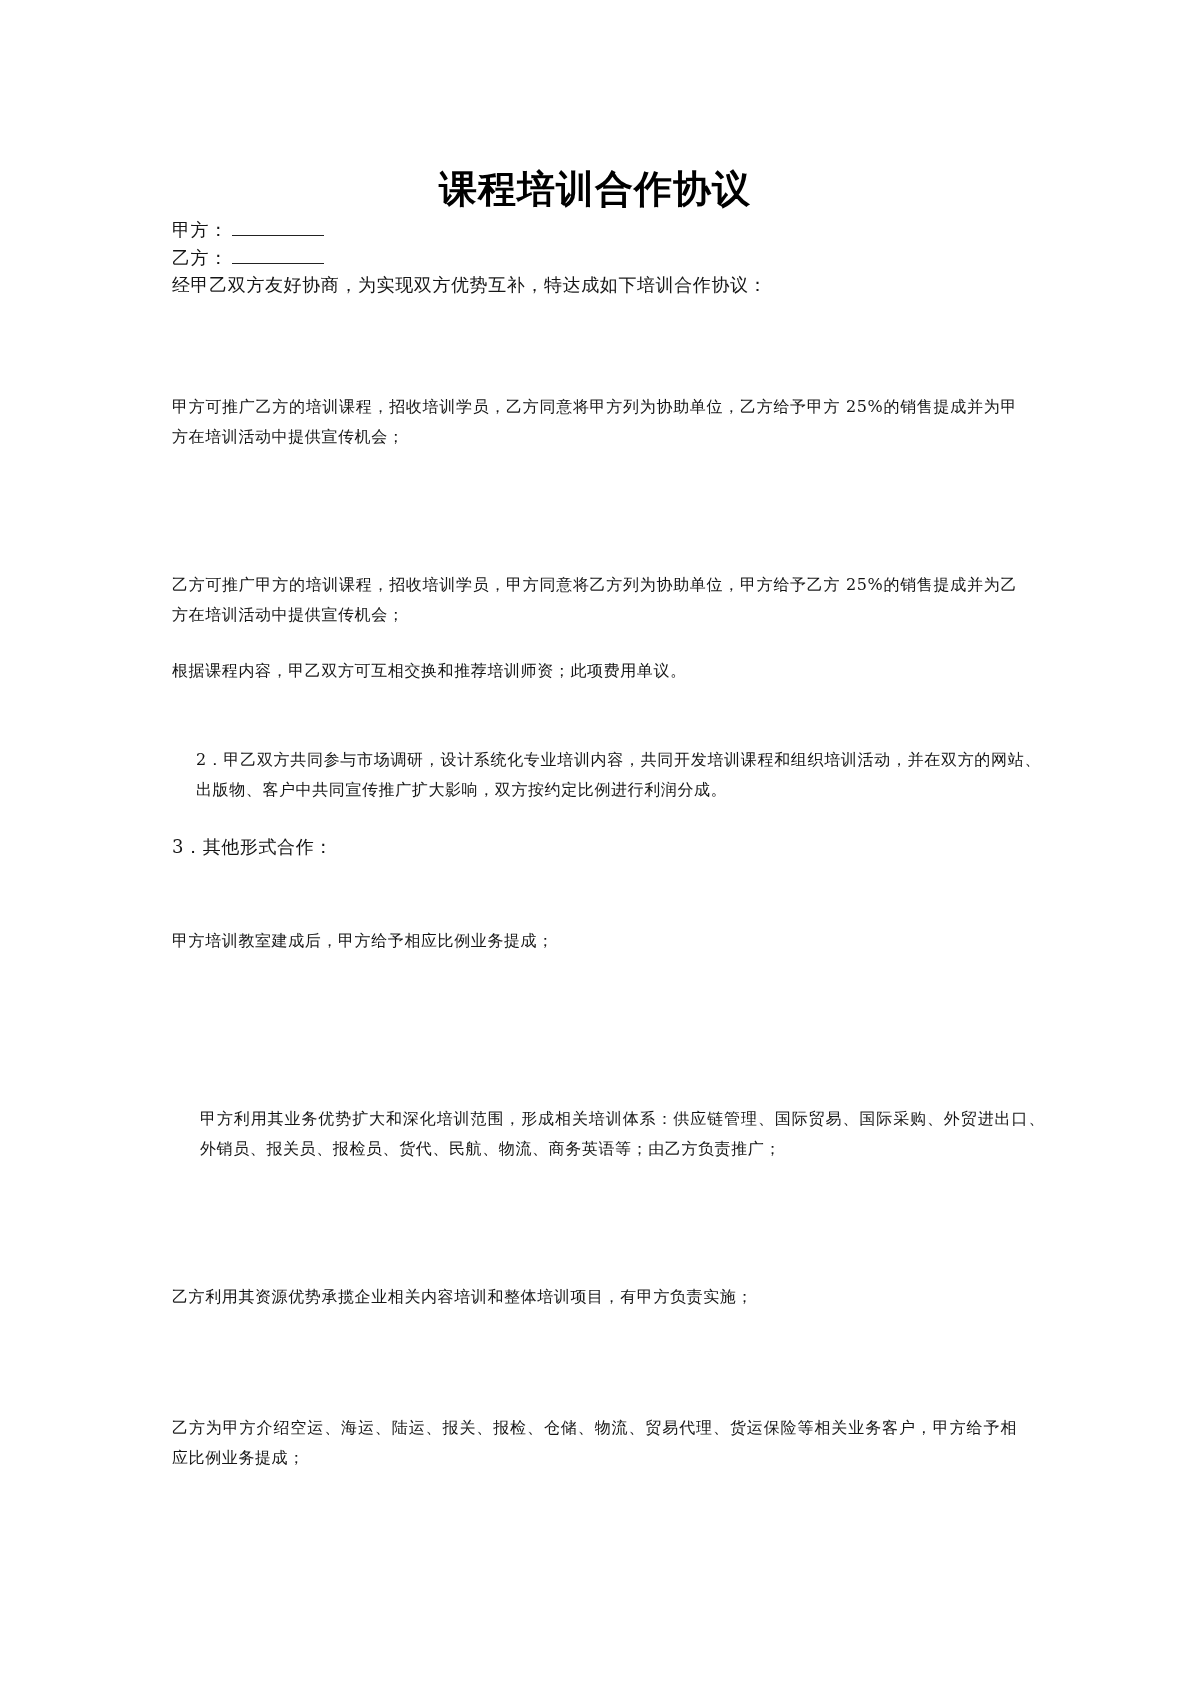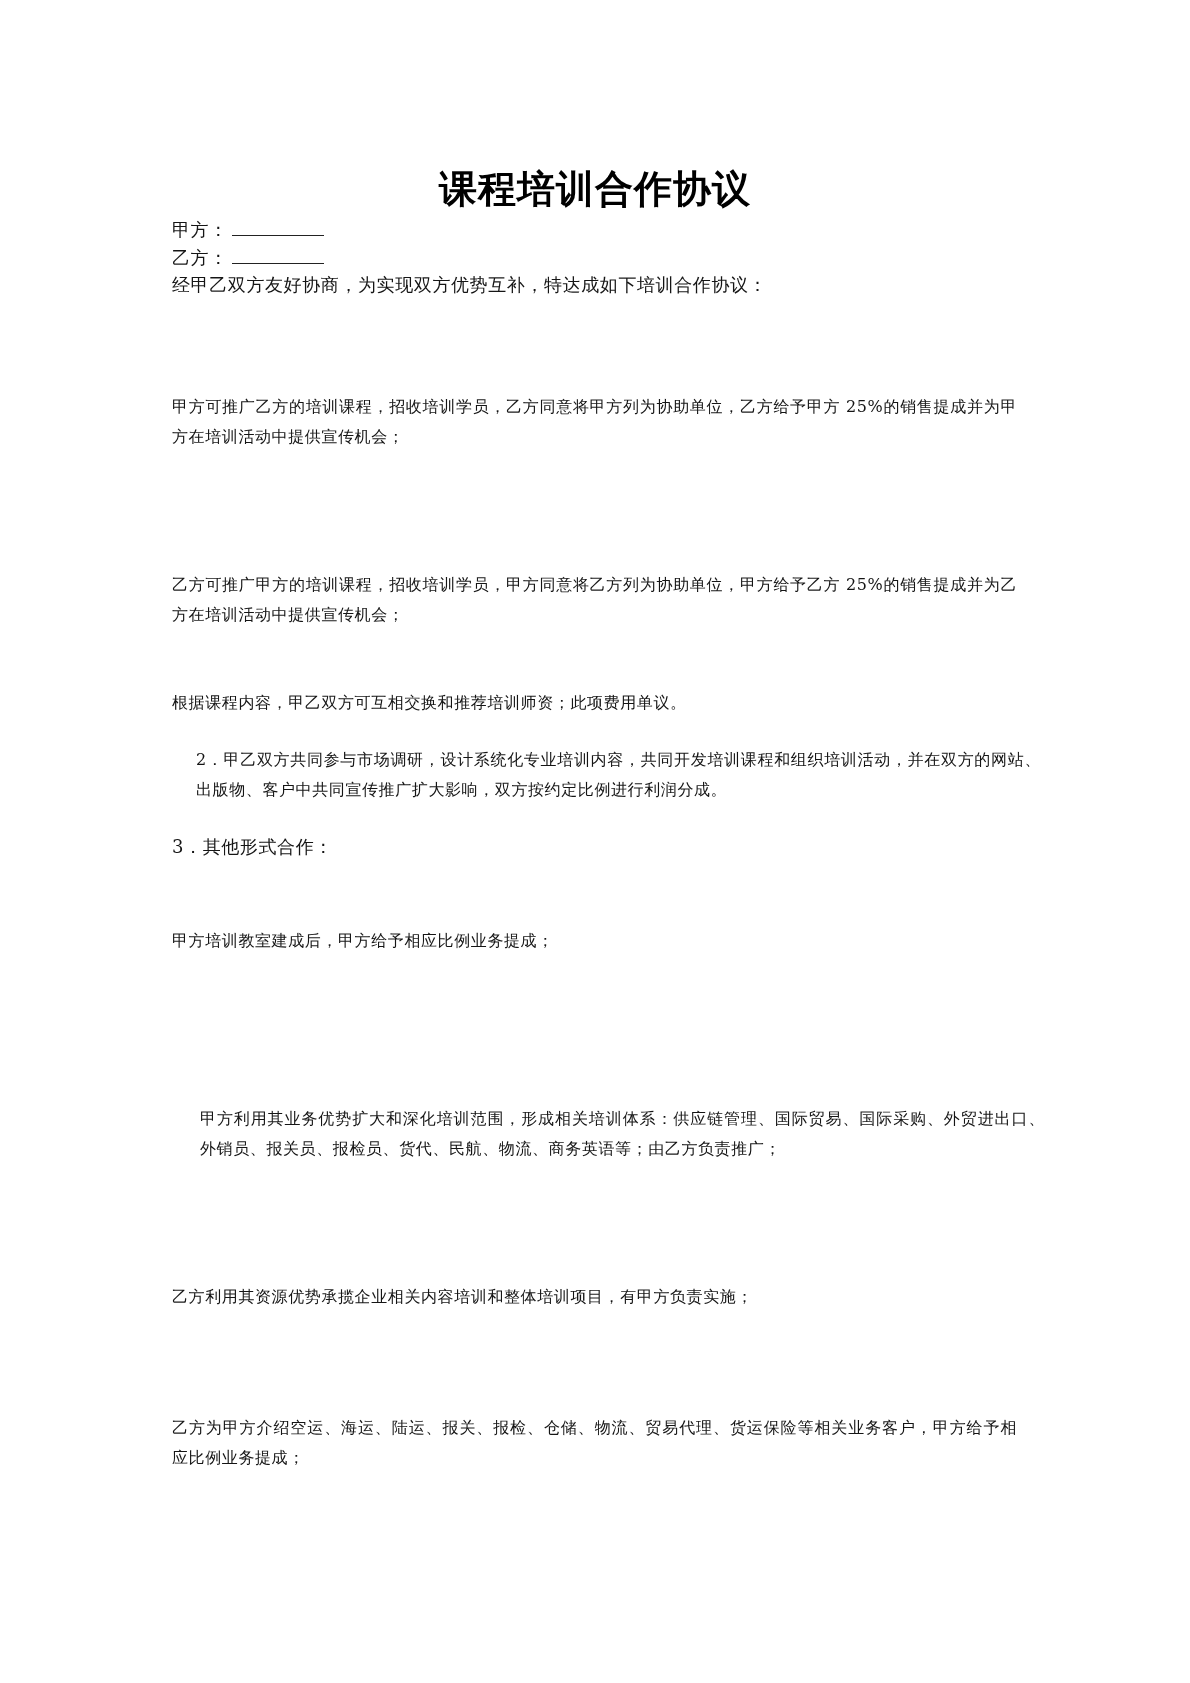--- a/index.html
+++ b/index.html
@@ -79,21 +79,21 @@
     <span>乙方：</span><span class="blank"></span>
   </div>
 
   <div class="line" style="top:271px;">经甲乙双方友好协商，为实现双方优势互补，特达成如下培训合作协议：</div>
 
 
   <div class="para" style="top:392px;">甲方可推广乙方的培训课程，招收培训学员，乙方同意将甲方列为协助单位，乙方给予甲方 25%的销售提成并为甲方在培训活动中提供宣传机会；</div>
 
   <div class="para" style="top:546px;margin-top:24px;">乙方可推广甲方的培训课程，招收培训学员，甲方同意将乙方列为协助单位，甲方给予乙方 25%的销售提成并为乙方在培训活动中提供宣传机会；</div>
 
-  <div class="para" style="top:688px;">根据课程内容，甲乙双方可互相交换和推荐培训师资；此项费用单议。</div>
+  <div class="para" style="top:656px;">根据课程内容，甲乙双方可互相交换和推荐培训师资；此项费用单议。</div>
 
   <div class="para" style="top:745px;margin-left:24px;">2．甲乙双方共同参与市场调研，设计系统化专业培训内容，共同开发培训课程和组织培训活动，并在双方的网站、出版物、客户中共同宣传推广扩大影响，双方按约定比例进行利润分成。</div>
 
   <div class="line" style="top:833px;">3．其他形式合作：</div>
 
   <div class="para" style="top:926px;">甲方培训教室建成后，甲方给予相应比例业务提成；</div>
 
   <div class="para" style="top:1104px;margin-left:28px;">甲方利用其业务优势扩大和深化培训范围，形成相关培训体系：供应链管理、国际贸易、国际采购、外贸进出口、外销员、报关员、报检员、货代、民航、物流、商务英语等；由乙方负责推广；</div>
 
   <div class="para" style="top:1282px;">乙方利用其资源优势承揽企业相关内容培训和整体培训项目，有甲方负责实施；</div>

